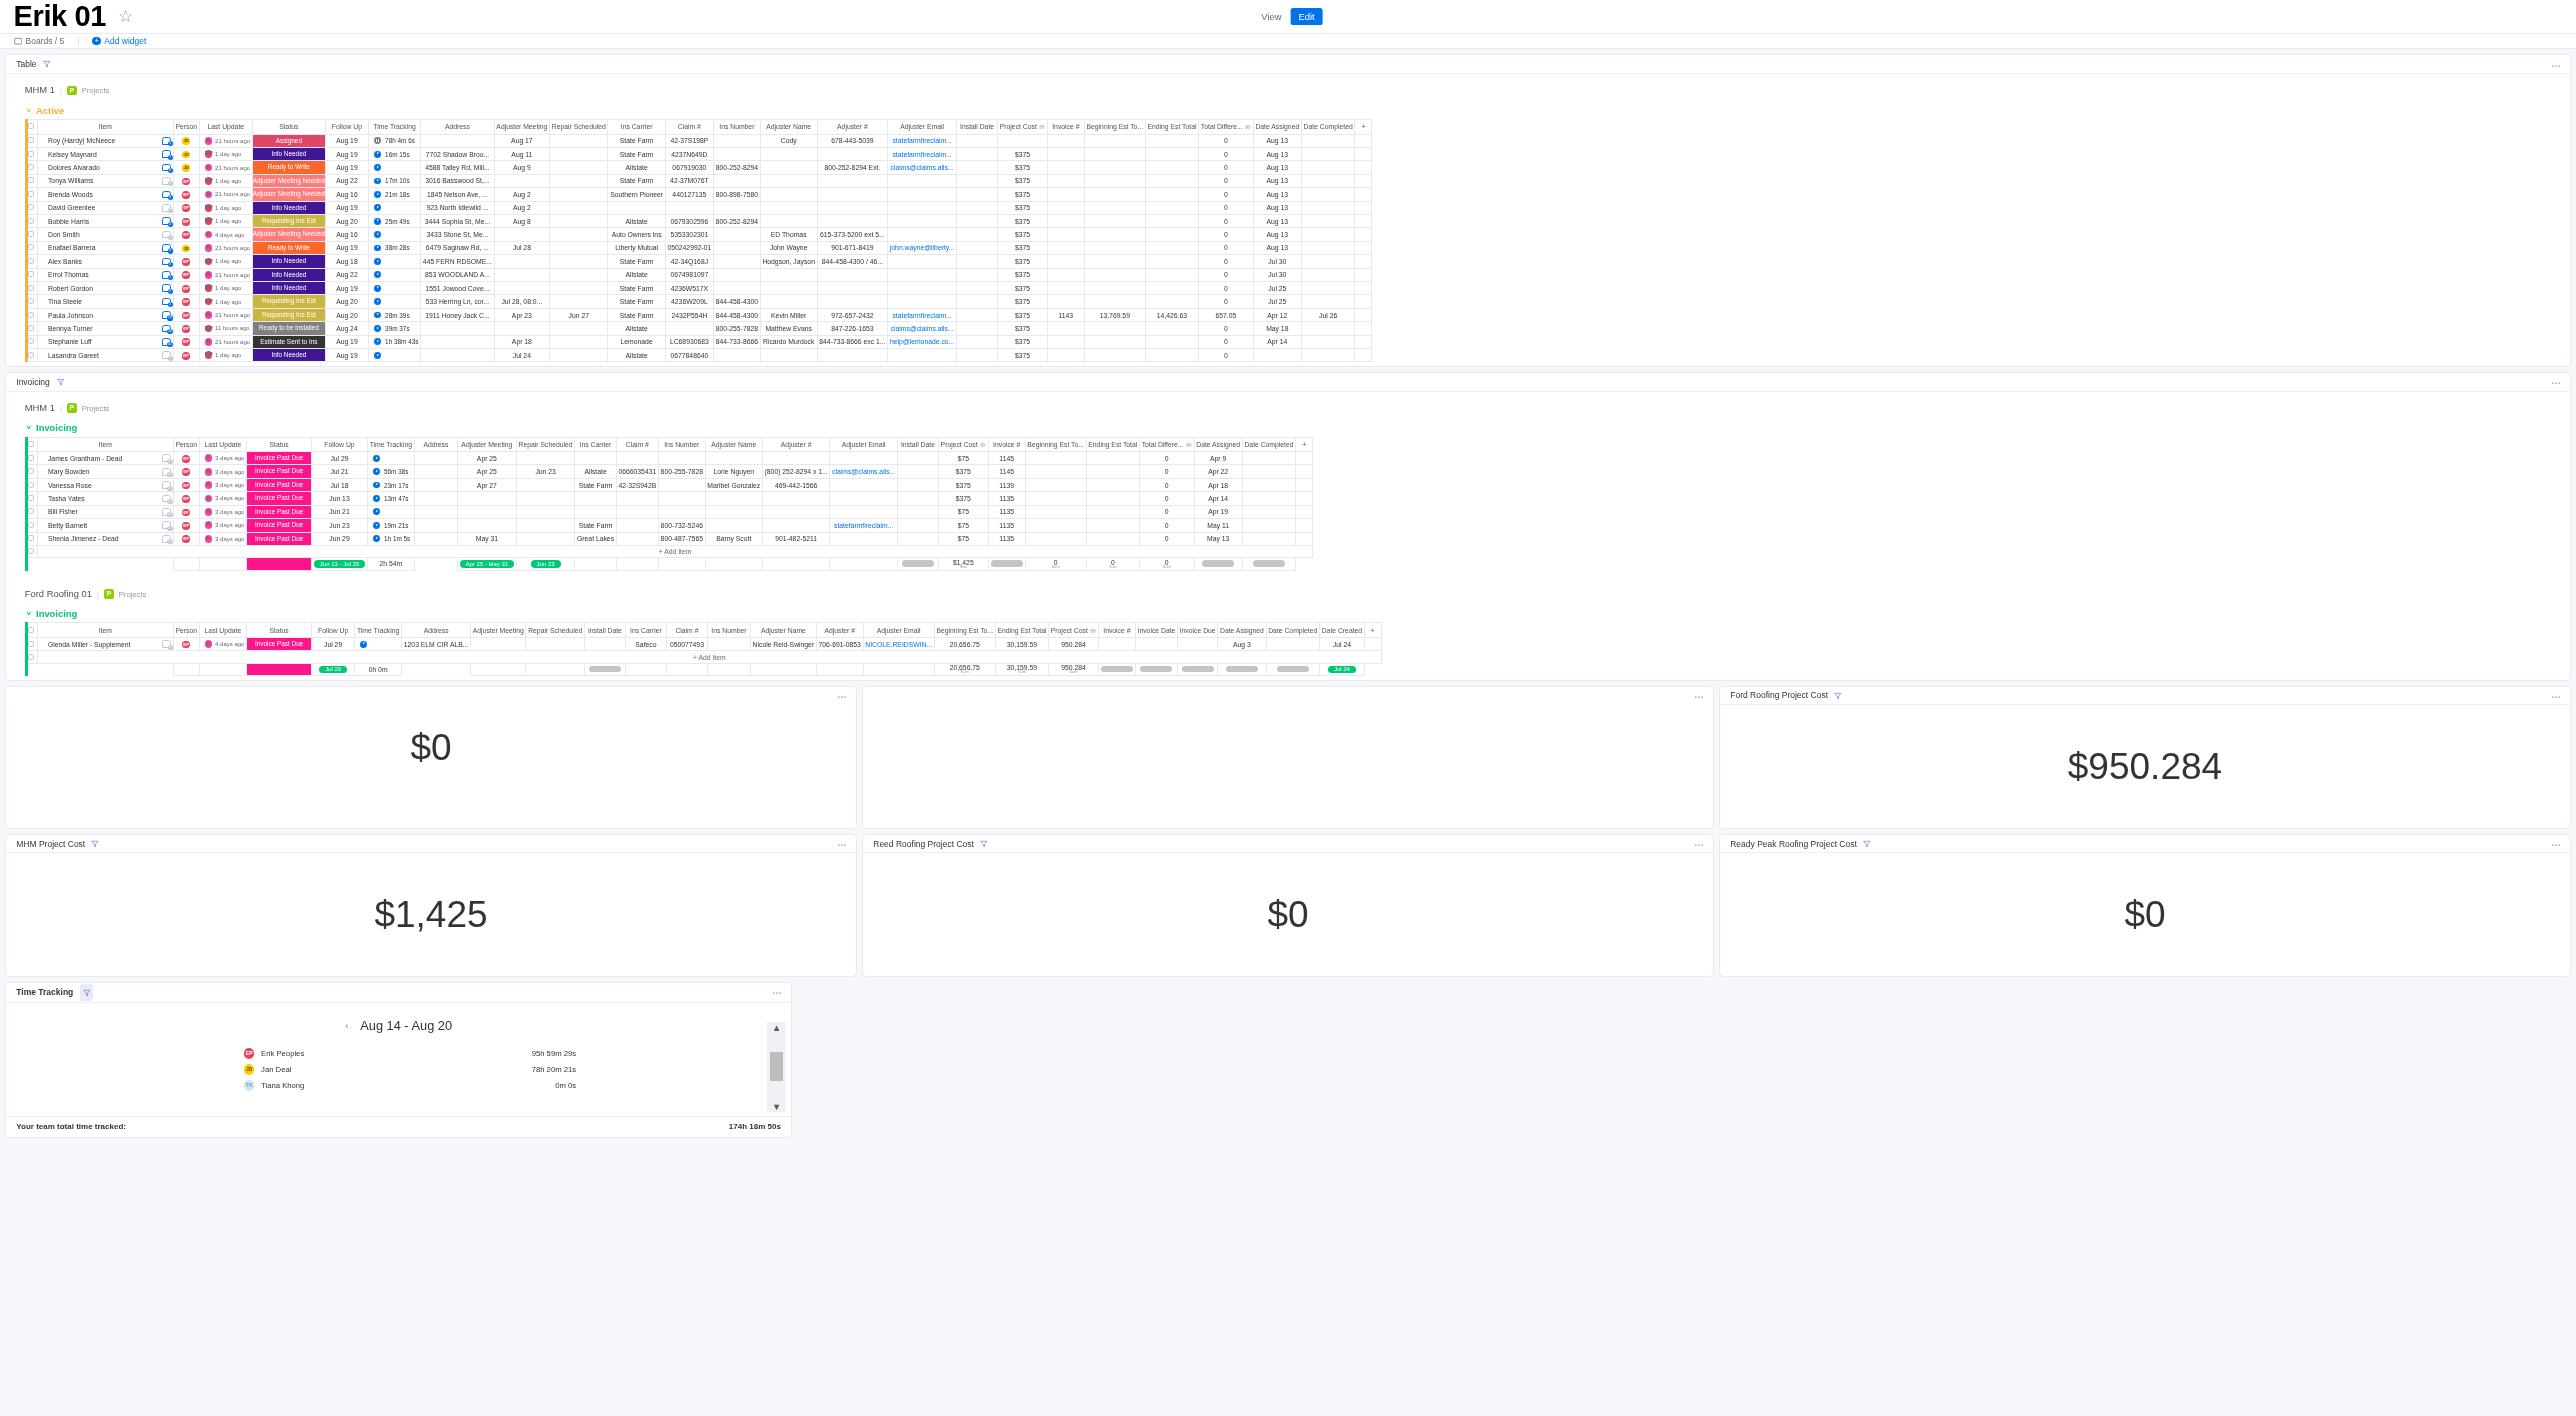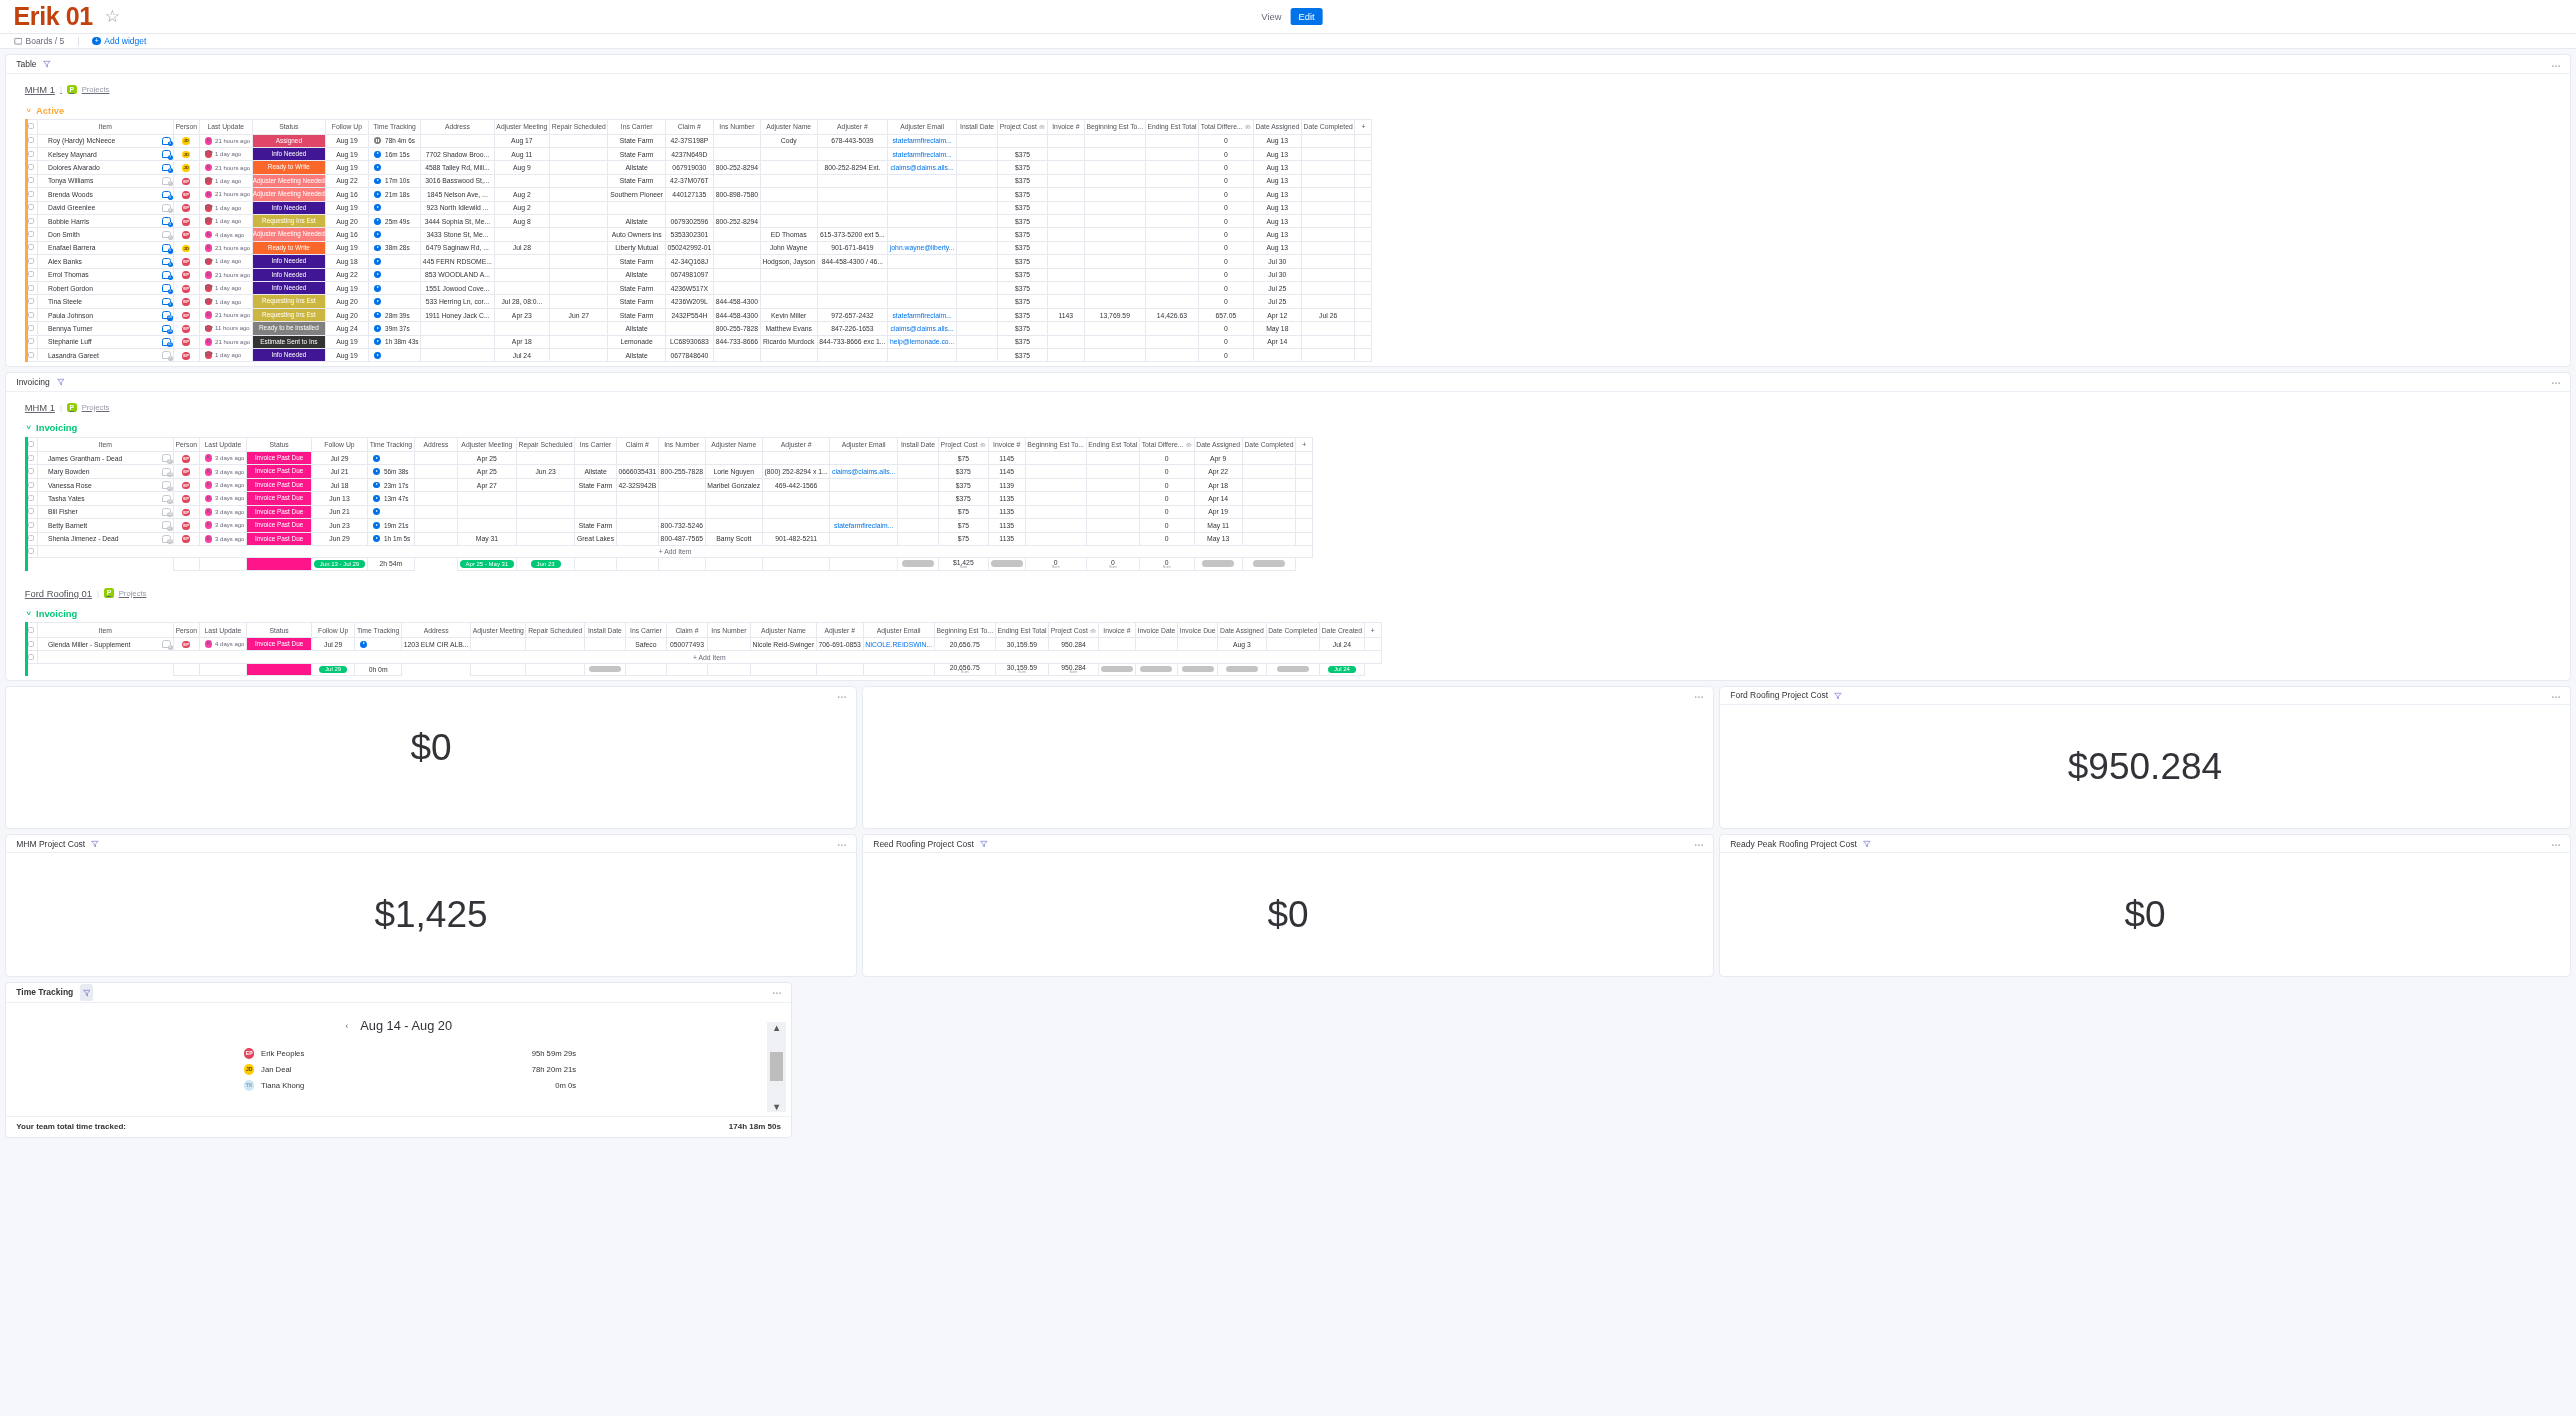--- a/index.html
+++ b/index.html
@@ -1,21 +1,21 @@
 <!DOCTYPE html>
 <html style="font-size:13.6px"><head>
 <meta charset="utf-8">
 <style>
   * { box-sizing: border-box; margin:0; padding:0; }
   html,body { background:#f6f7fb; font-family:"Liberation Sans", sans-serif; color:#323338; }
   body { width:2576px; height:1417px; overflow:hidden; }
 
   
   .topbar { height:34px; display:flex; align-items:center; background:#fff; border-bottom:0.9px solid #e6e9ef; padding:0 13.6px; position:relative; }
-  .board-title { font-size:25px; font-weight:bold; letter-spacing:-0.4px; color:#c2410c; }
+  .board-title { font-size:29px; font-weight:bold; letter-spacing:-0.4px; color:#000000; }
   .star-icon { margin-left:12px; font-size:17px; color:#9699a6; }
   .view-edit { position:absolute; left:50%; transform:translateX(-50%); display:flex; gap:1.7px; align-items:center; }
   .ve-btn { font-size:9.4px; padding:2.6px 7.7px; border-radius:2.6px; color:#676879; }
   .ve-btn.active { background:#0073ea; color:#fff; }
 
   .subbar { height:15.3px; display:flex; align-items:center; gap:13px; background:#fff; border-bottom:0.9px solid #e6e9ef; padding:0 13.6px; font-size:8.5px; color:#676879; }
   .subbar .sep { color:#d0d4e4; }
   .subbar-item { display:flex; align-items:center; gap:3.4px; }
   .mini-ico { width:8.5px; height:8.5px; display:inline-block; }
   .plus-circle { width:8.5px; height:8.5px; border-radius:50%; background:#0073ea; color:#fff; font-size:6.8px; line-height:8.5px; text-align:center; display:inline-block; }
@@ -23,21 +23,21 @@
   
   .canvas { padding:5.1px 5.1px 0 5.1px; }
   .widget { background:#fff; border:0.9px solid #e6e9ef; border-radius:4.3px; margin-bottom:5.1px; position:relative; }
   .widget-head { height:18.7px; display:flex; align-items:center; gap:6.8px; padding:0 10.2px; border-bottom:0.9px solid #eceff5; }
   .widget-title { font-size:8.5px; color:#323338; }
   .funnel { width:7.7px; height:7.7px; }
   .widget-dots { position:absolute; right:8.5px; top:4.3px; font-size:9.4px; color:#676879; letter-spacing:0.9px; }
 
   
   .board-wrap { padding:6.8px 0 3.4px 18.7px; }
-  .board-name-row { display:flex; align-items:center; gap:5.1px; font-size:9.4px; color:#676879; padding:3.4px 0 7.7px 0;text-decoration:underline; }
+  .board-name-row { display:flex; align-items:flex-end; gap:5.1px; font-size:9.4px; color:#676879; padding:3.4px 0 7.7px 0; }
   .board-name { color:#505258; }
   .pipe { color:#d0d4e4; font-size:7.7px; }
   .p-badge { width:9.4px; height:9.4px; border-radius:2.6px; background:#8fce00; color:#fff; font-size:6.8px; font-weight:bold; line-height:9.4px; text-align:center; display:inline-block; }
   .board-sub { font-size:7.7px; color:#9699a6; }
 
   .group-title { display:flex; align-items:center; gap:5.1px; font-size:9.4px; font-weight:bold; padding:1.7px 0 3.4px 1.7px; }
   .chev { font-size:7.7px; }
 
   table.grid { border-collapse:collapse; table-layout:fixed; font-size:6.8px; color:#323338; }
   table.grid th, table.grid td { border:0.9px solid #e6e9ef; height:12.4px; padding:0 1.7px; text-align:center; overflow:hidden; white-space:nowrap; }

